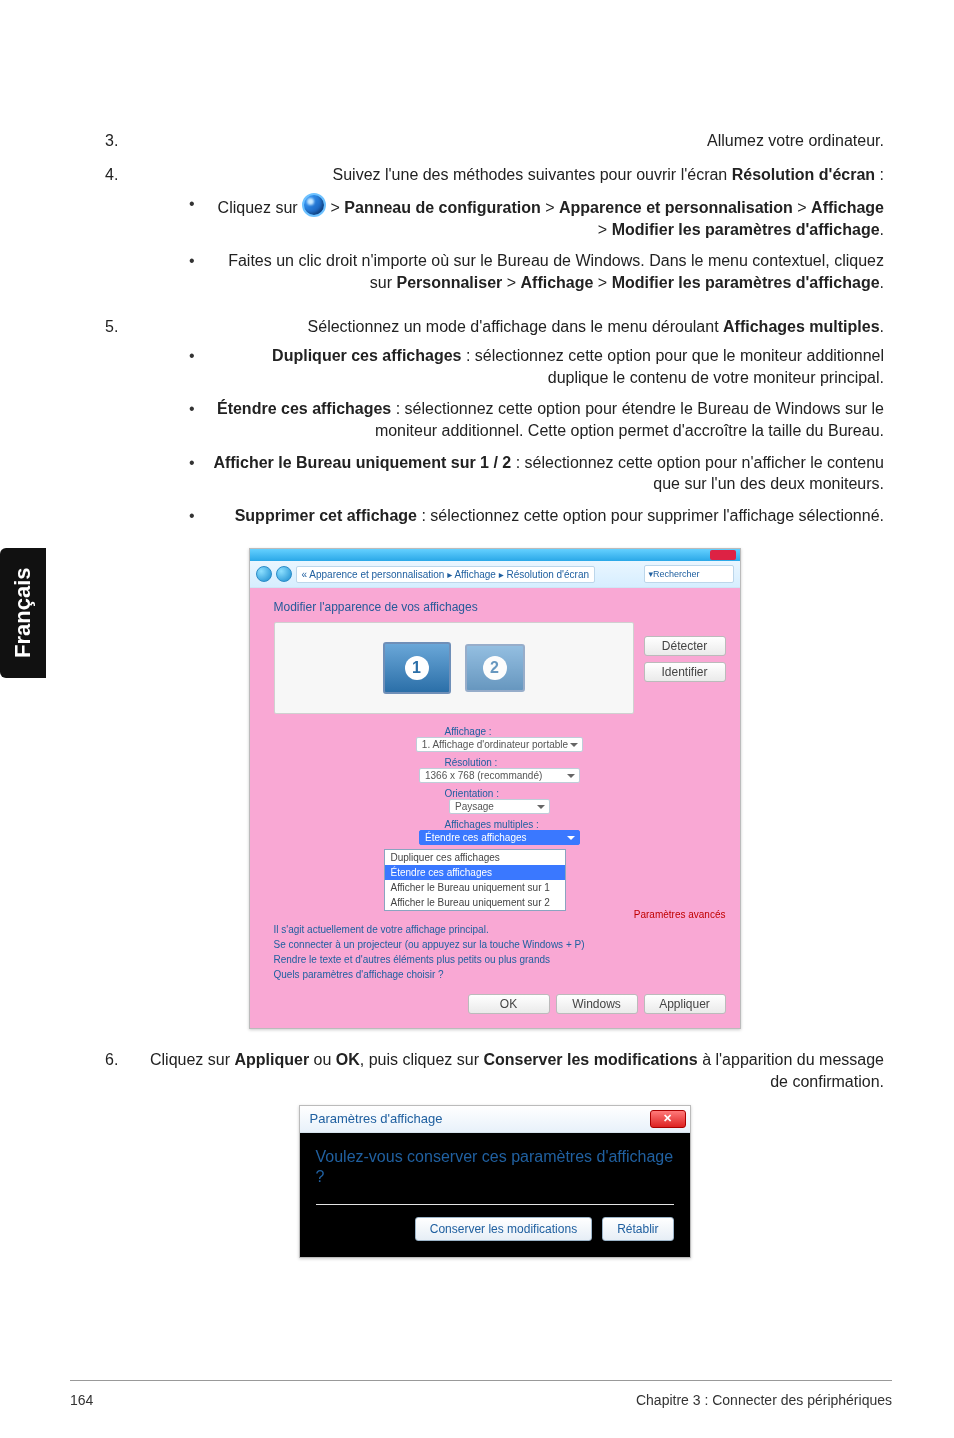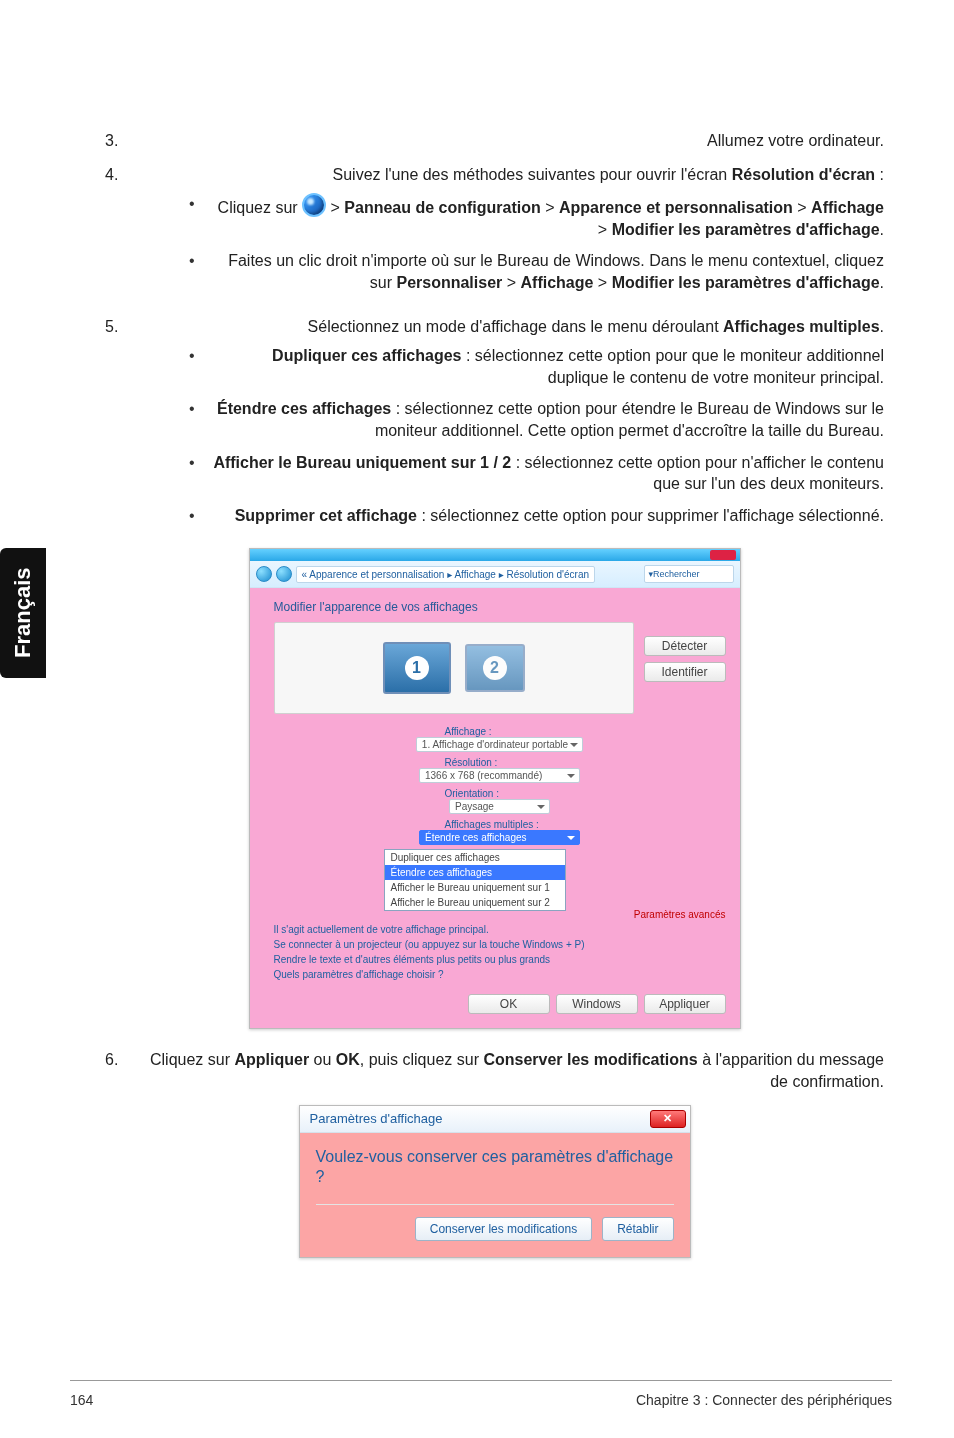--- a/index.html
+++ b/index.html
@@ -289,21 +289,21 @@
     font-size: 10px;
     text-align: right;
     margin-top: -6px;
   }
 
   
   .win2 {
     width: 390px;
     margin: 12px auto 60px auto;
     border: 1px solid #bbb;
-    background: #fca5a5;
+    background: #000000;
     box-shadow: 0 1px 3px rgba(0,0,0,.2);
   }
   .win2 .tb2 {
     height: 26px;
     background: linear-gradient(#ffffff,#e8f1fa);
     border-bottom: 1px solid #d6e2ec;
     display: flex;
     align-items: center;
     padding: 0 4px 0 10px;
   }

